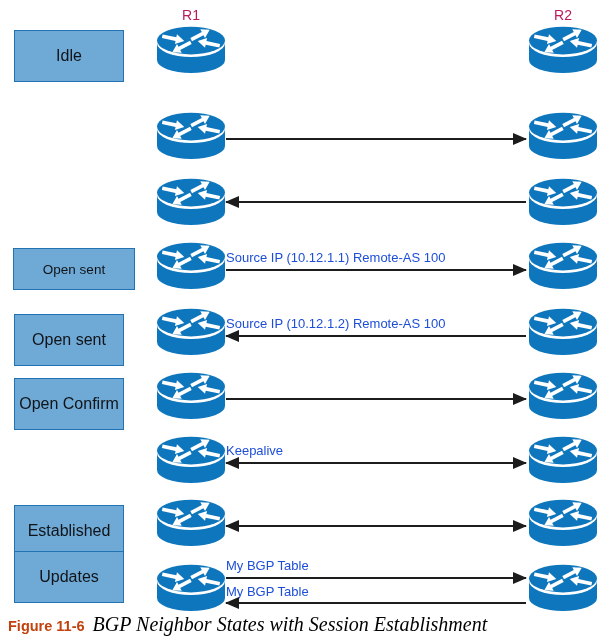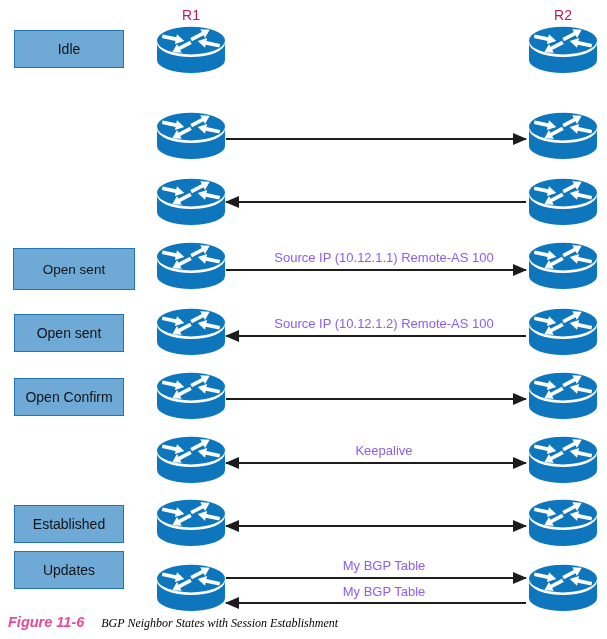--- a/index.html
+++ b/index.html
@@ -1,44 +1,44 @@
 <!DOCTYPE html>
 <html><head>
 <meta charset="utf-8">
 <style>
   html,body{margin:0;padding:0;background:#fff;}
   .canvas{position:relative;width:607px;height:639px;background:#ffffff;
           font-family:"Liberation Sans",sans-serif;overflow:hidden;}
 
   .rlabel{position:absolute;width:70px;text-align:center;font-size:14px;color:#be185d;}
 
-  .state-box{position:absolute;left:14px;width:110px;height:38px;box-sizing:border-box;
+  .state-box{position:absolute;left:14px;width:110px;height:52px;box-sizing:border-box;
              background:#6FA9D6;border:1.5px solid #2273B4;
              display:flex;align-items:center;justify-content:center;
-             font-size:14px;color:#101418;text-align:center;}
+             font-size:16px;color:#101418;text-align:center;}
   .state-box.two-line{left:13px;width:122px;height:42px;flex-direction:column;
              font-size:13.5px;line-height:17px;}
 
   .router{position:absolute;width:70px;height:50px;}
 
   .arrow{position:absolute;left:226px;width:300px;height:0;border-top:2px solid #1c1c1c;}
   .arrow.head-right::after{content:"";position:absolute;right:-1px;top:-7px;width:0;height:0;
         border-top:6px solid transparent;border-bottom:6px solid transparent;
         border-left:14px solid #1c1c1c;}
   .arrow.head-left::before{content:"";position:absolute;left:-1px;top:-7px;width:0;height:0;
         border-top:6px solid transparent;border-bottom:6px solid transparent;
         border-right:14px solid #1c1c1c;}
 
-  .alabel{position:absolute;left:226px;width:300px;text-align:center;
-          font-size:13px;color:#8b5cf6;padding-left:8px;}
+  .alabel{position:absolute;left:226px;width:300px;
+          font-size:13px;color:#1d4ed8;}
 
   .caption{position:absolute;left:8px;top:613px;white-space:nowrap;}
-  .caption .fig{font-weight:bold;font-size:14.5px;color:#ec4899;font-style:italic;}
+  .caption .fig{font-weight:bold;font-size:14.5px;color:#c2410c;}
   .caption .ttl{font-family:"Liberation Serif",serif;font-style:italic;
-                font-size:12px;color:#000;margin-left:17px;}
+                font-size:20px;color:#000;margin-left:8px;}
   .defs-holder{position:absolute;width:0;height:0;overflow:hidden;}
 </style>
 </head>
 <body>
 
 <div class="defs-holder">
   <svg width="0" height="0">
     <defs>
       <symbol id="router-sym" viewBox="0 0 70 50">
         <path d="M1 16 L1 34 A34 13 0 0 0 69 34 L69 16 Z" fill="#0E76BC"></path>

